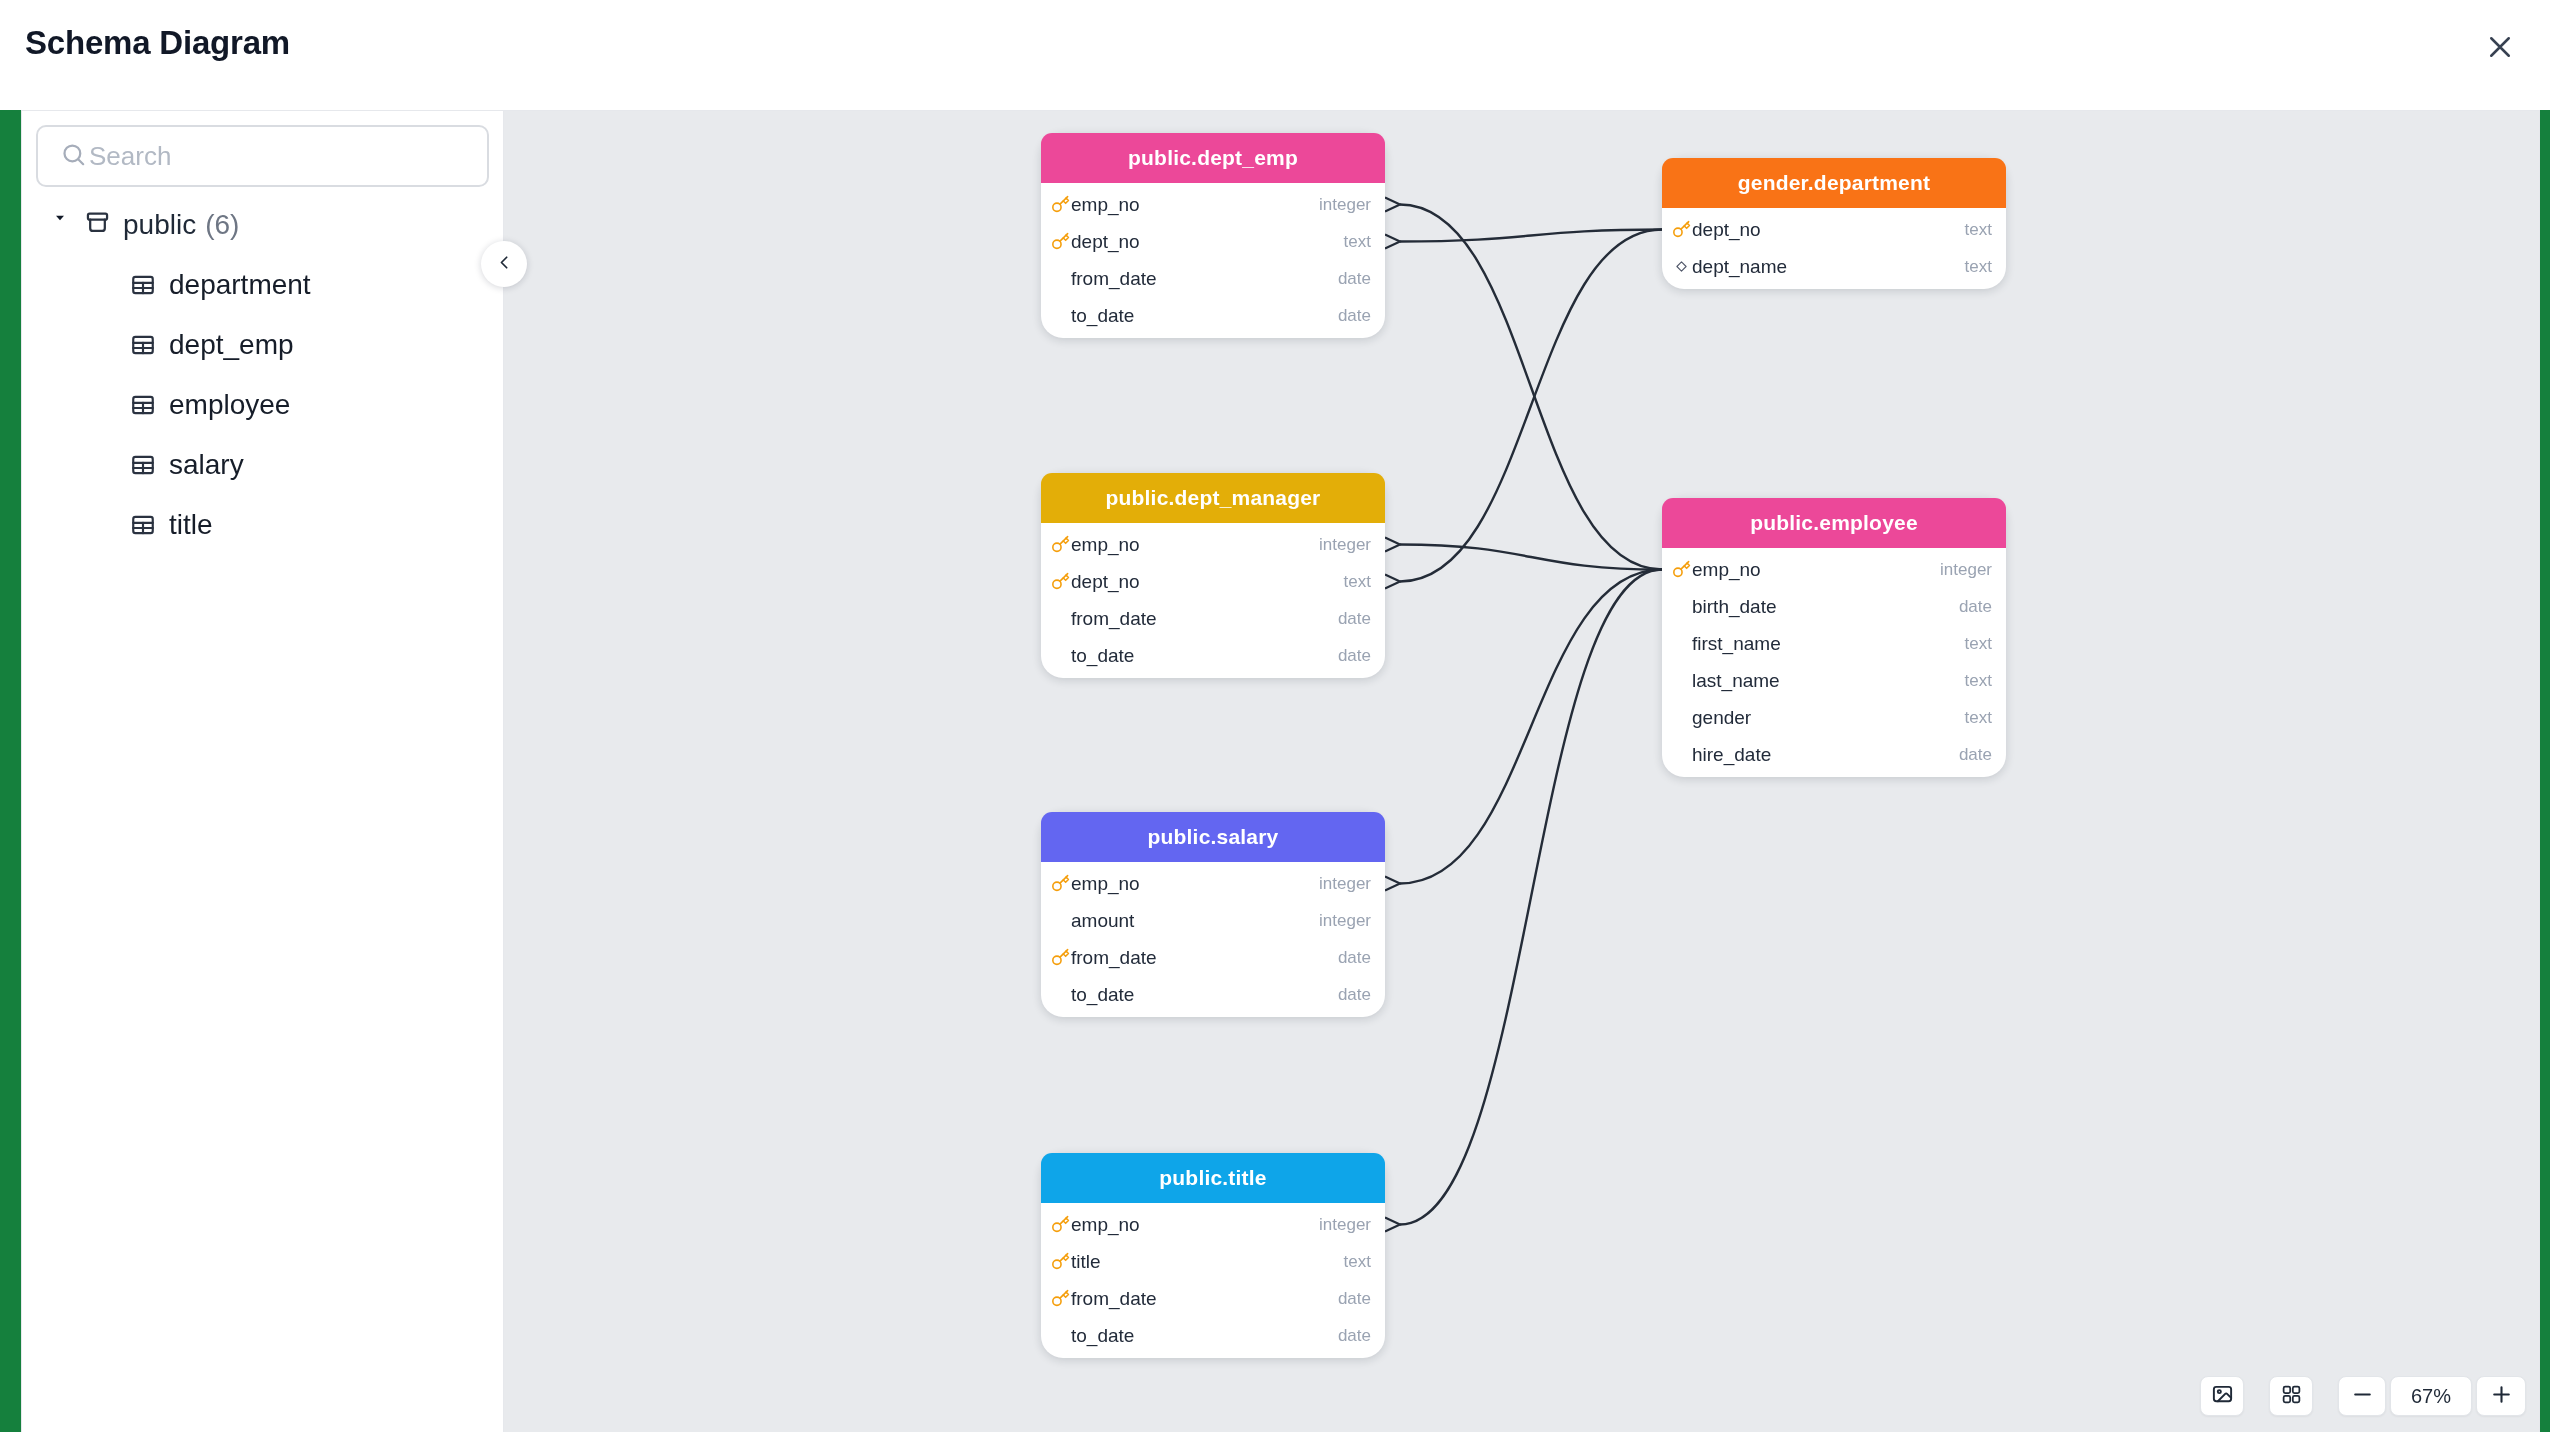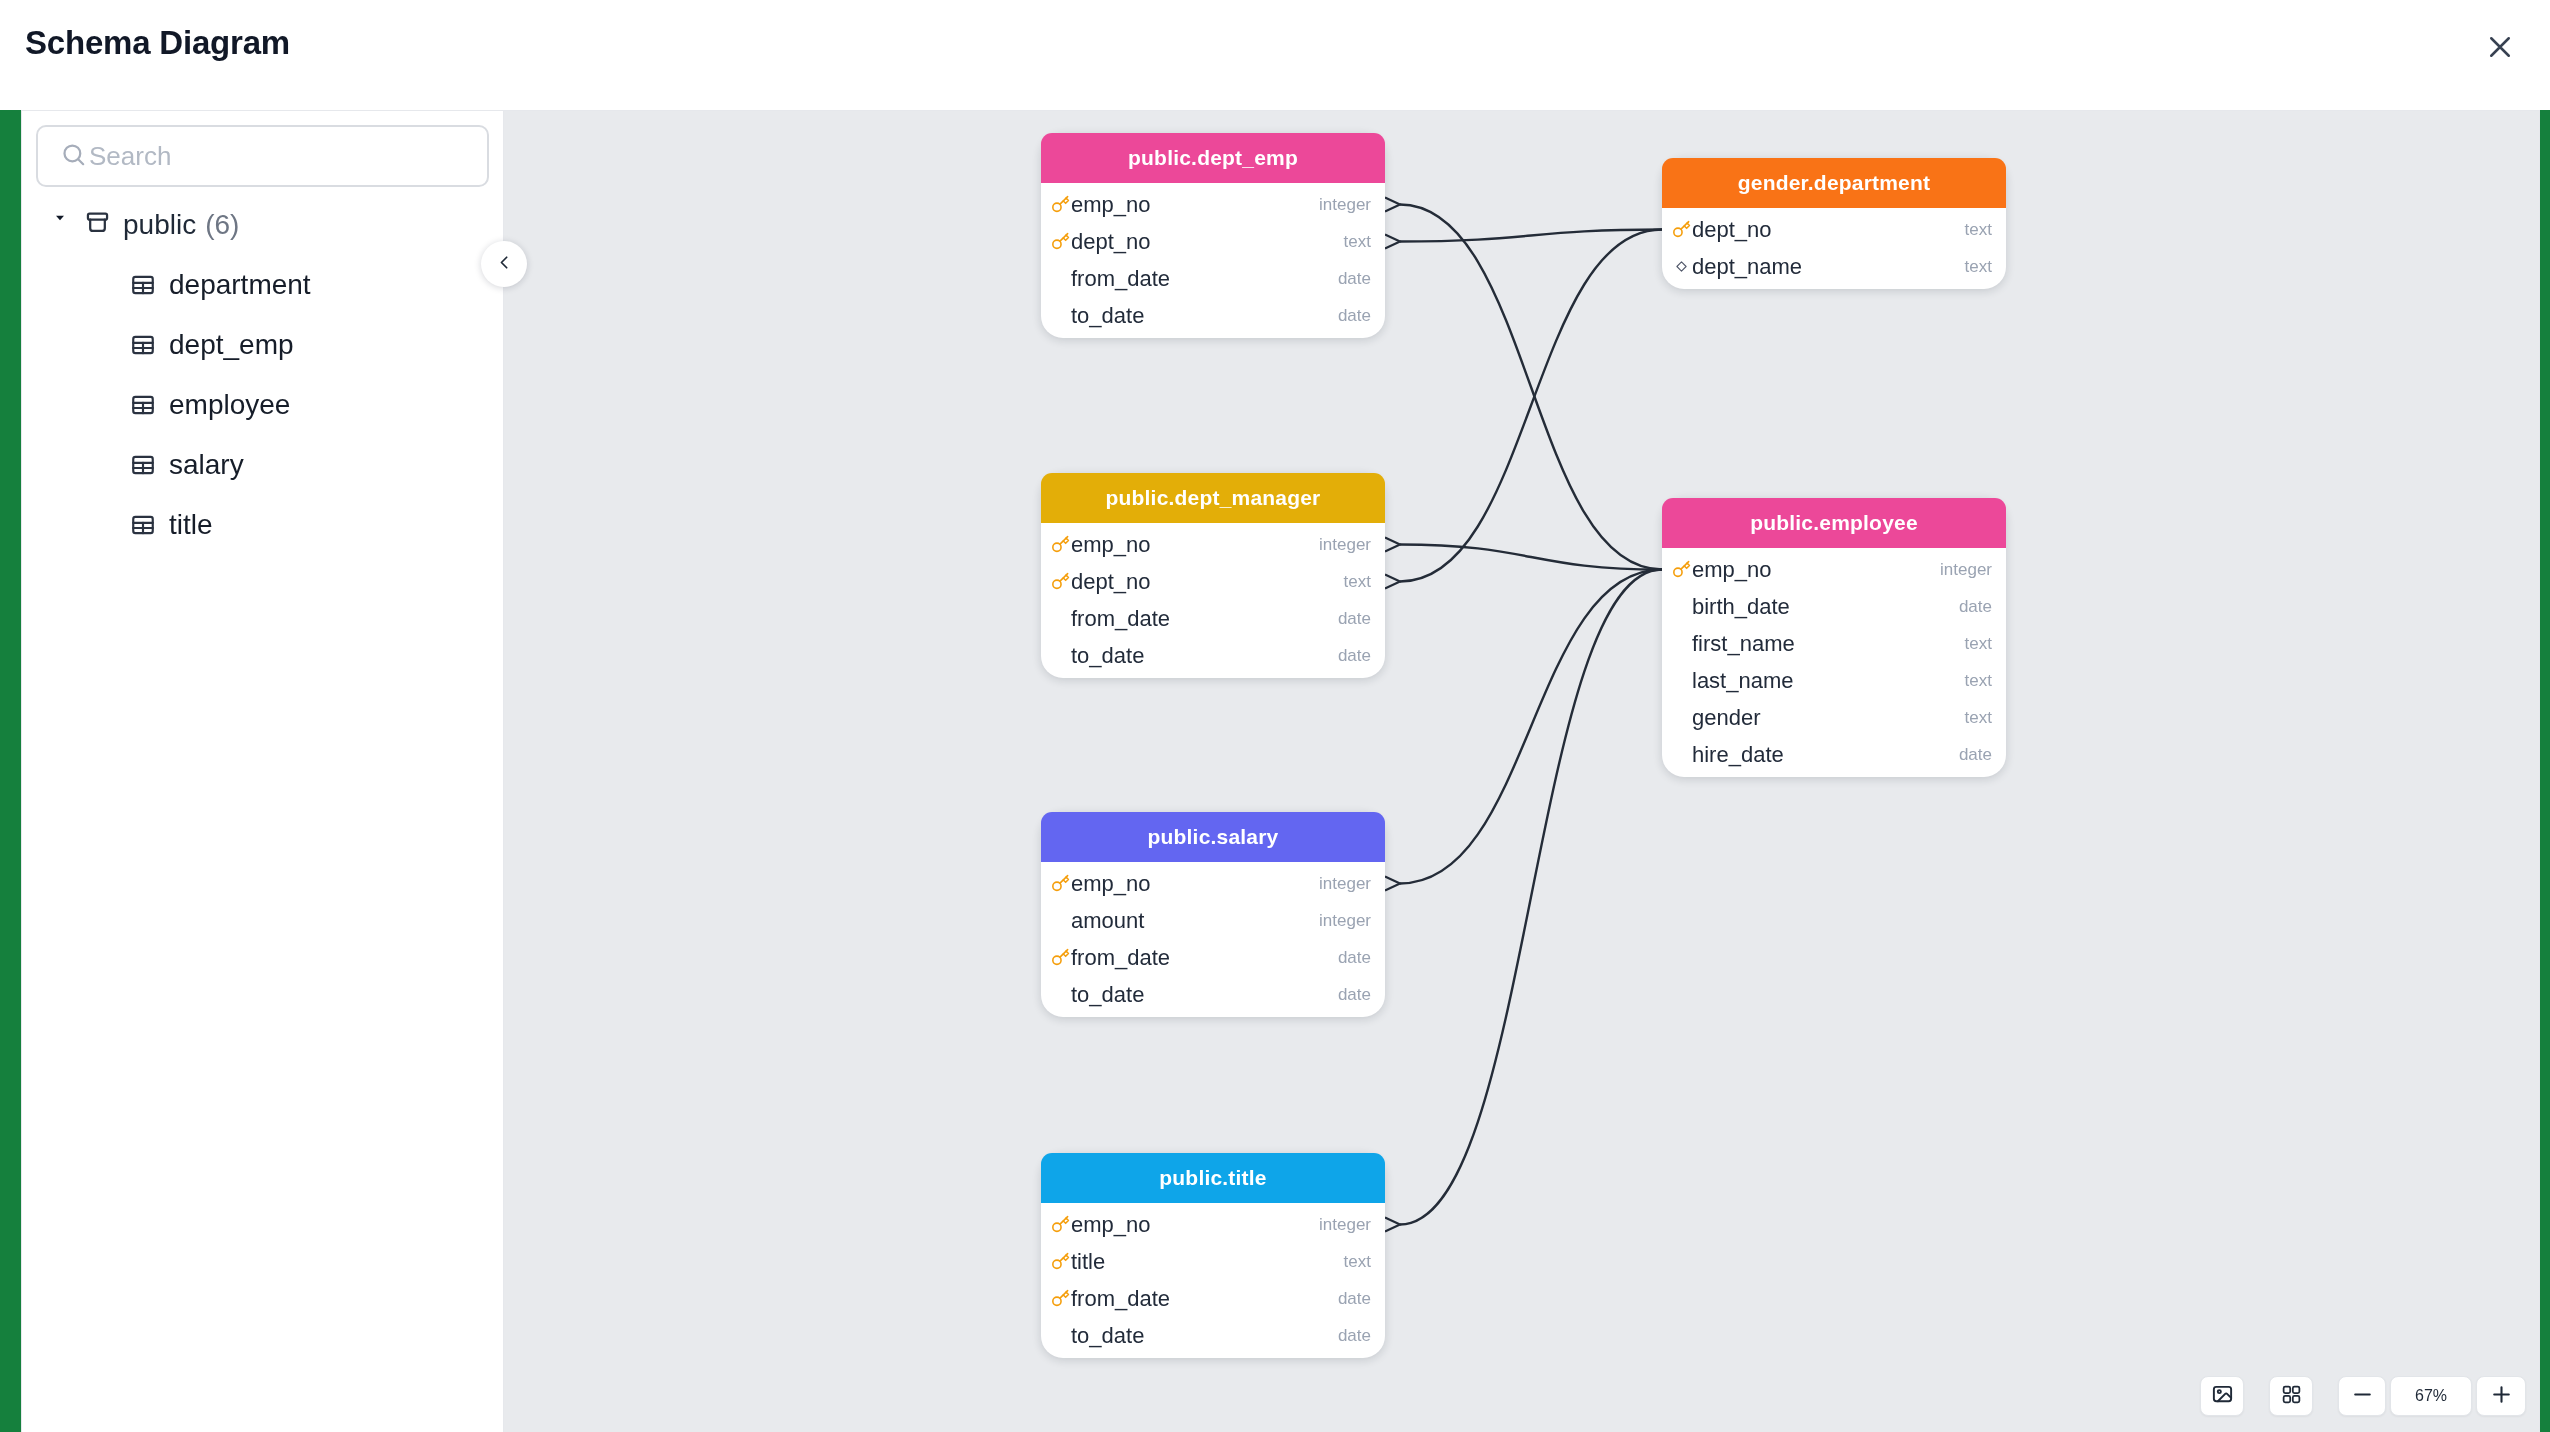--- a/index.html
+++ b/index.html
@@ -44,33 +44,33 @@
 
   .node{position:absolute;width:344px;background:#fff;border-radius:22px;
         box-shadow:0 2px 10px rgba(20,28,45,.16);cursor:grab;}
   .nhead{height:50px;border-radius:11px 11px 0 0;display:flex;align-items:center;justify-content:center;
          color:#fff;font-size:21px;font-weight:700;letter-spacing:.2px;}
   .nbody{padding:3px 0 4px 0;}
   .nrow{height:37px;display:flex;align-items:center;padding:0 14px 0 8px;}
   .cicon{width:22px;height:22px;display:flex;align-items:center;justify-content:center;}
   .ic-key{color:#f59e0b;}
   .ic-diamond{color:#51586a;}
-  .cname{margin-left:0;font-size:22px;font-weight:500;color:#222b3a;}
+  .cname{margin-left:0;font-size:19px;font-weight:500;color:#222b3a;}
   .ctype{margin-left:auto;font-size:17px;color:#9aa3b2;}
 
   
   .controls{position:absolute;right:13px;bottom:16px;display:flex;align-items:center;gap:25px;}
   .zoomgroup{display:flex;align-items:center;gap:4px;}
   .cbtn{height:40px;min-width:44px;background:#fff;border:1px solid #e2e5e9;border-radius:8px;
         display:flex;align-items:center;justify-content:center;cursor:pointer;color:#1f2937;
         box-shadow:0 1px 2px rgba(0,0,0,.05);box-sizing:border-box;}
   .cbtn.minus{min-width:48px;}
   .cbtn.plus{min-width:50px;}
   .zoom-label{height:40px;min-width:82px;background:#fff;border:1px solid #e2e5e9;border-radius:8px;
-              display:flex;align-items:center;justify-content:center;font-size:16px;color:#1f2937;
+              display:flex;align-items:center;justify-content:center;font-size:20px;color:#1f2937;
               box-sizing:border-box;box-shadow:0 1px 2px rgba(0,0,0,.05);}
 </style>
 </head>
 <body>
 
 <div class="app">
 
   <div class="titlebar">
     <div class="page-title">Schema Diagram</div>
     <button class="close-btn">

